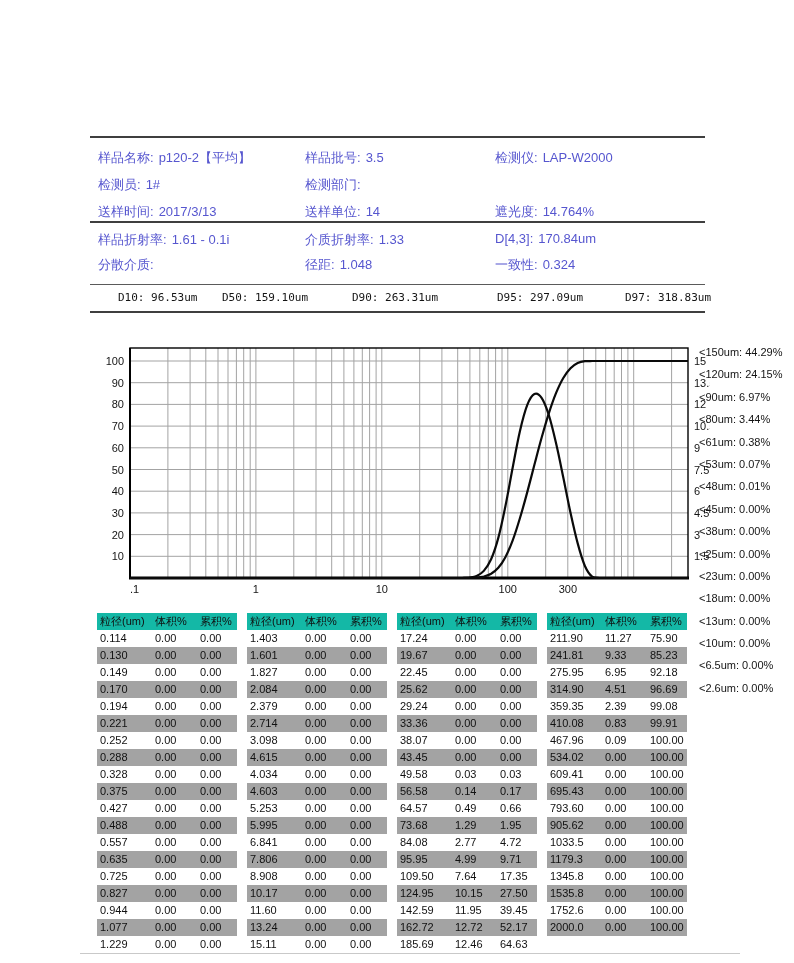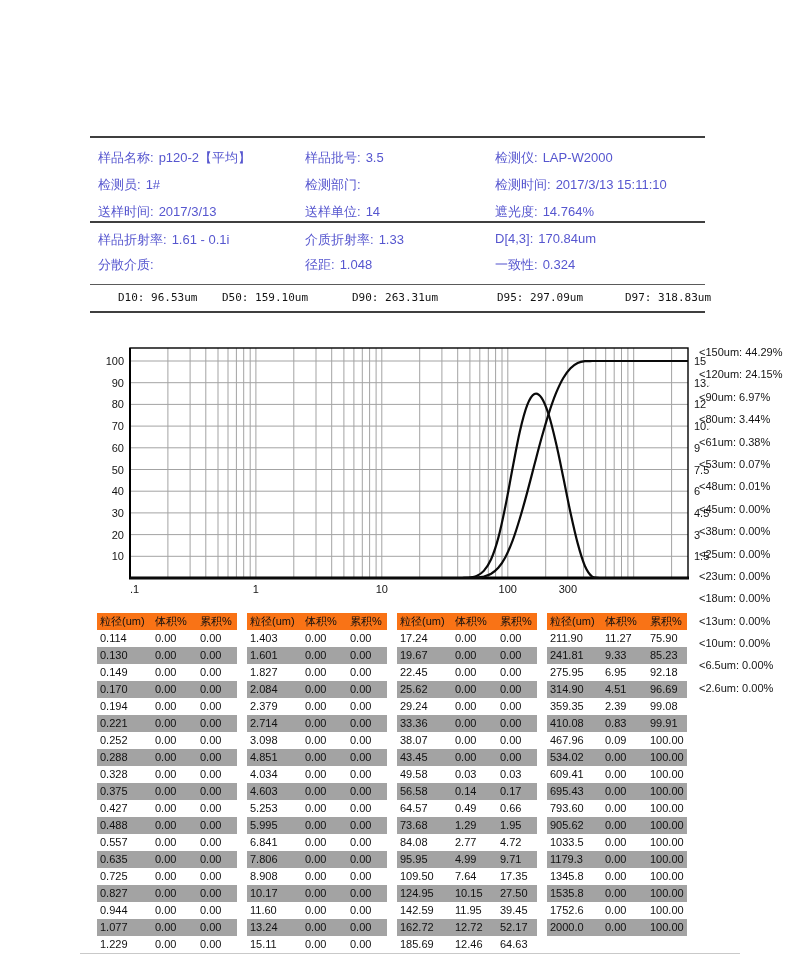--- a/index.html
+++ b/index.html
@@ -14,21 +14,21 @@
   .icell .lbl{margin-right:5px;}
   .dvrow{position:absolute;left:90px;top:291px;width:615px;height:18px;}
   .dv{position:absolute;font-family:"DejaVu Sans Mono","Liberation Mono",monospace;
       font-size:11px;color:#141414;white-space:nowrap;}
   .chartwrap{position:absolute;left:90px;top:336px;}
   .plist{position:absolute;left:699px;top:341px;width:95px;font-size:11px;color:#141414;}
   .plist .pitem{height:22.4px;line-height:22.4px;white-space:nowrap;}
   .dtable{position:absolute;left:97px;top:613px;display:flex;}
   .tgroup{width:140px;margin-right:10px;}
   .trow{display:flex;height:17px;line-height:17px;font-size:11px;color:#111;white-space:nowrap;}
-  .trow.head{background:#f97316;}
+  .trow.head{background:#14b8a6;}
   .trow.alt{background:#a3a3a3;}
   .tc0{width:55px;padding-left:3px;}
   .tc1{width:45px;}
   .tc2{width:37px;}
   svg text{font-family:"Liberation Sans",sans-serif;font-size:11px;fill:#141414;}
 </style>
 </head>
 <body>
 
 <div class="page">
@@ -36,21 +36,20 @@
   <div class="hline" style="left:90px;top:136px;width:615px;"></div>
   <div id="info-section">
       <div class="inforow" style="top: 149px;">
         <span class="icell" style="left: 0px;"><span class="lbl">样品名称:</span><span class="val">p120-2【平均】</span></span>
         <span class="icell" style="left: 207px;"><span class="lbl">样品批号:</span><span class="val">3.5</span></span>
         <span class="icell" style="left: 397px;"><span class="lbl">检测仪:</span><span class="val">LAP-W2000</span></span>
       </div>
       <div class="inforow" style="top: 176px;">
         <span class="icell" style="left: 0px;"><span class="lbl">检测员:</span><span class="val">1#</span></span>
         <span class="icell" style="left: 207px;"><span class="lbl">检测部门:</span><span class="val"></span></span>
-        <span class="icell" style="left: 397px;"><span class="lbl">检测时间:</span><span class="val">2017/3/13 15:11:10</span></span>
       </div>
       <div class="inforow" style="top: 203px;">
         <span class="icell" style="left: 0px;"><span class="lbl">送样时间:</span><span class="val">2017/3/13</span></span>
         <span class="icell" style="left: 207px;"><span class="lbl">送样单位:</span><span class="val">14</span></span>
         <span class="icell" style="left: 397px;"><span class="lbl">遮光度:</span><span class="val">14.764%</span></span>
       </div>
     </div>
   <div class="hline" style="left:90px;top:221px;width:615px;"></div>
   <div id="optics-section">
       <div class="inforow" style="top: 231px;">
@@ -314,21 +313,21 @@
           <div class="tc0">2.714</div>
           <div class="tc1">0.00</div>
           <div class="tc2">0.00</div>
         </div>
         <div class="trow">
           <div class="tc0">3.098</div>
           <div class="tc1">0.00</div>
           <div class="tc2">0.00</div>
         </div>
         <div class="trow alt">
-          <div class="tc0">4.851</div>
+          <div class="tc0">4.615</div>
           <div class="tc1">0.00</div>
           <div class="tc2">0.00</div>
         </div>
         <div class="trow">
           <div class="tc0">4.034</div>
           <div class="tc1">0.00</div>
           <div class="tc2">0.00</div>
         </div>
         <div class="trow alt">
           <div class="tc0">4.603</div>

